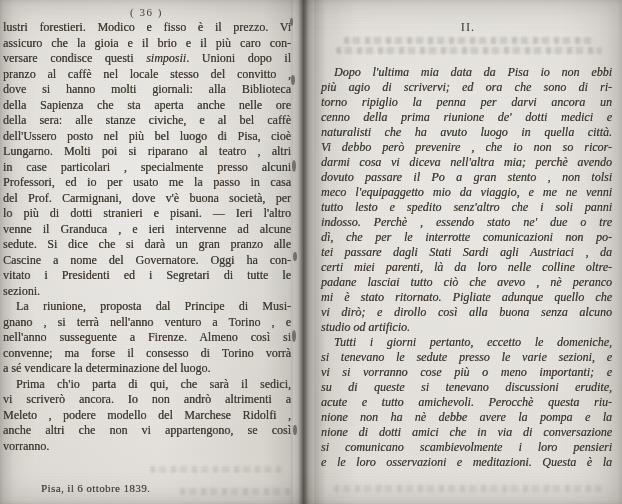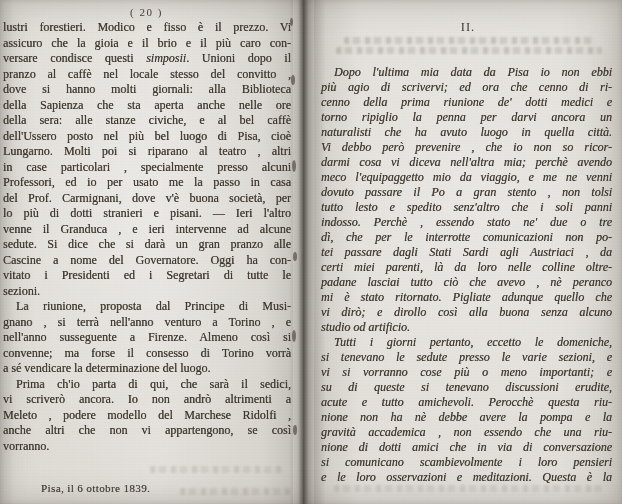--- a/index.html
+++ b/index.html
@@ -73,21 +73,21 @@
     position:absolute;background:rgba(52,46,38,0.55);border-radius:50%;
     filter:blur(0.4px);pointer-events:none;
   }
 </style>
 </head>
 <body>
 
 <div id="scan">
 
   <div class="page left">
-    <div class="pagenum">( 20 )</div>
+    <div class="pagenum">( 36 )</div>
     <div class="body">
         <div class="line">lustri forestieri. Modico e fisso è il prezzo. Vi</div>
         <div class="line">assicuro che la gioia e il brio e il più caro con-</div>
         <div class="line">versare condisce questi <i>simposii</i>. Unioni dopo il</div>
         <div class="line">pranzo al caffè nel locale stesso del convitto ,</div>
         <div class="line">dove si hanno molti giornali: alla Biblioteca</div>
         <div class="line">della Sapienza che sta aperta anche nelle ore</div>
         <div class="line">della sera: alle stanze civiche, e al bel caffè</div>
         <div class="line">dell'Ussero posto nel più bel luogo di Pisa, cioè</div>
         <div class="line">Lungarno. Molti poi si riparano al teatro , altri</div>
@@ -115,44 +115,43 @@
     <div class="ghost g4"></div>
     <div class="ghost g5"></div>
   </div>
 
   <div class="gutter"></div>
 
   <div class="page right">
     <div class="heading">II.</div>
     <div class="body">
         <div class="line indent">Dopo l'ultima mia data da Pisa io non ebbi</div>
-        <div class="line">più agio di scrivervi; ed ora che cenno di ri-</div>
+        <div class="line">più agio di scrivervi; ed ora che sono di ri-</div>
+        <div class="line">torno ripiglio la penna per darvi ancora un</div>
         <div class="line">cenno della prima riunione de' dotti medici e</div>
-        <div class="line">torno ripiglio la penna per darvi ancora un</div>
         <div class="line">naturalisti che ha avuto luogo in quella città.</div>
         <div class="line">Vi debbo però prevenire , che io non so ricor-</div>
         <div class="line">darmi cosa vi diceva nell'altra mia; perchè avendo</div>
+        <div class="line">dovuto passare il Po a gran stento , non tolsi</div>
         <div class="line">meco l'equipaggetto mio da viaggio, e me ne venni</div>
-        <div class="line">dovuto passare il Po a gran stento , non tolsi</div>
         <div class="line">tutto lesto e spedito senz'altro che i soli panni</div>
         <div class="line">indosso. Perchè , essendo stato ne' due o tre</div>
         <div class="line">dì, che per le interrotte comunicazioni non po-</div>
         <div class="line">tei passare dagli Stati Sardi agli Austriaci , da</div>
         <div class="line">certi miei parenti, là da loro nelle colline oltre-</div>
         <div class="line">padane lasciai tutto ciò che avevo , nè peranco</div>
         <div class="line">mi è stato ritornato. Pigliate adunque quello che</div>
         <div class="line">vi dirò; e dirollo così alla buona senza alcuno</div>
         <div class="line last">studio od artificio.</div>
         <div class="line indent">Tutti i giorni pertanto, eccetto le domeniche,</div>
         <div class="line">si tenevano le sedute presso le varie sezioni, e</div>
         <div class="line">vi si vorranno cose più o meno importanti; e</div>
         <div class="line">su di queste si tenevano discussioni erudite,</div>
         <div class="line">acute e tutto amichevoli. Perocchè questa riu-</div>
         <div class="line">nione non ha nè debbe avere la pompa e la</div>
-        <div class="line">gravità accademica , non essendo che una riu-</div>
         <div class="line">nione di dotti amici che in via di conversazione</div>
         <div class="line">si comunicano scambievolmente i loro pensieri</div>
         <div class="line">e le loro osservazioni e meditazioni. Questa è la</div>
       </div>
   </div>
 
   <div class="ghost g1"></div>
   <div class="ghost g2"></div>
   <div class="ghost g3"></div>
 

